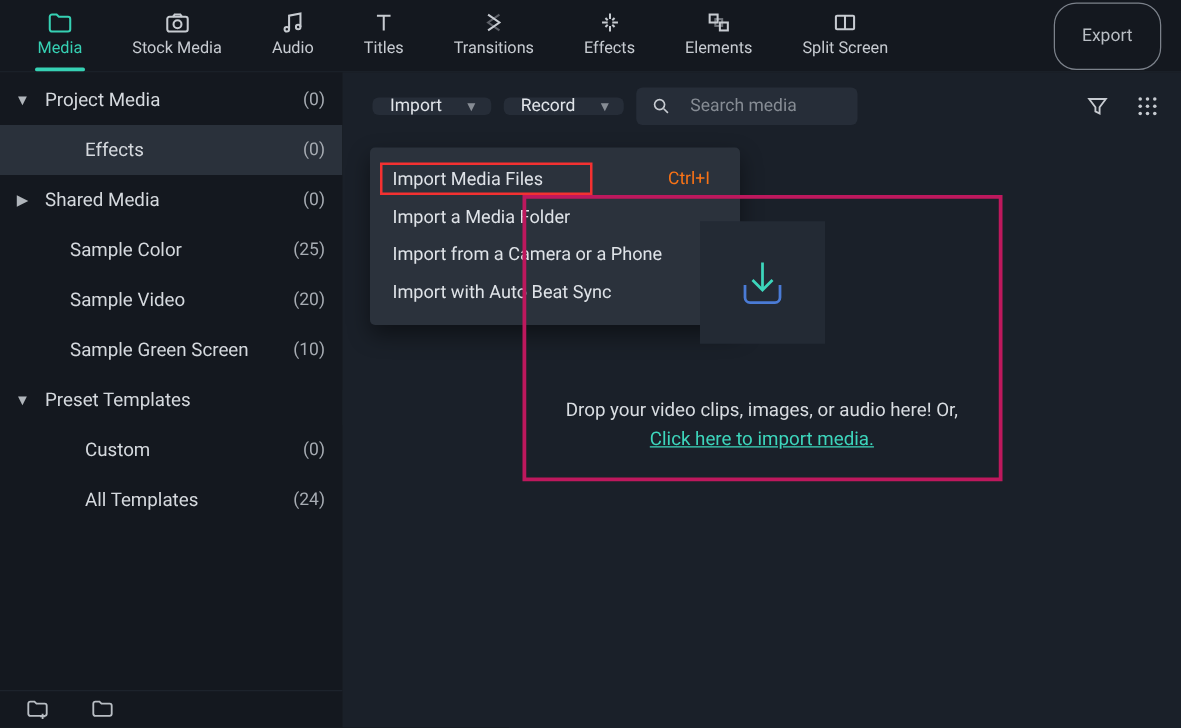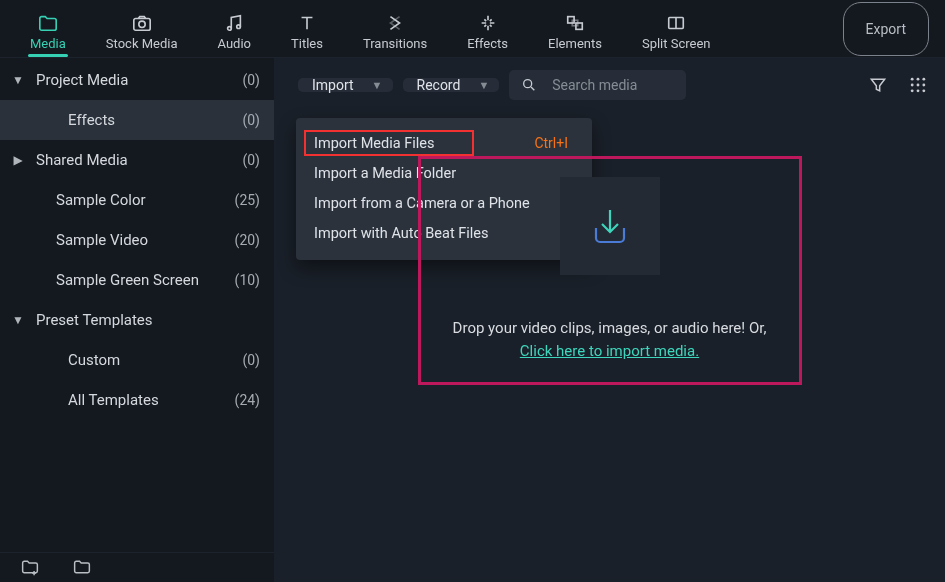--- a/index.html
+++ b/index.html
@@ -1,20 +1,20 @@
 <!DOCTYPE html>
 <html><head>
 <meta charset="utf-8">
 <style>
 * { margin: 0; padding: 0; box-sizing: border-box; font-family: -apple-system, "Segoe UI", Roboto, sans-serif; }
 body { background: #14181f; color: #d5d9de; width: 945px; height: 582px; overflow: hidden; font-size: 14px; }
 
 .topbar { display: flex; align-items: center; height: 58px; background: #14181f; padding: 0 10px; border-bottom: 1px solid #1d232c; }
 .tab-group { display: flex; gap: 0; }
-.tab { display: flex; flex-direction: column; align-items: center; justify-content: flex-end; padding: 6px 20px 6px; cursor: pointer; color: #c7cbd1; gap: 2px; position: relative; height: 56px; }
+.tab { display: flex; flex-direction: column; align-items: center; justify-content: flex-start; padding: 6px 20px 6px; cursor: pointer; color: #c7cbd1; gap: 2px; position: relative; height: 56px; }
 .tab.active { color: #36d1b4; }
 .tab.active::after { content: ""; position: absolute; bottom: 0; left: 18px; right: 18px; height: 3px; background: #36d1b4; border-radius: 2px; }
 .tab .ticon { width: 22px; height: 22px; display: flex; align-items: center; justify-content: center; }
 .tab .tlabel { font-size: 13px; }
 .export-btn { margin-left: auto; margin-right: 6px; border: 1.5px solid #7c828b; color: #b9bec4; border-radius: 18px; padding: 18px 22px; font-size: 14px; cursor: pointer; background: transparent; }
 
 .main { display: flex; height: calc(582px - 58px); }
 .sidebar { width: 274px; background: #14181f; display: flex; flex-direction: column; position: relative; }
 .tree { flex: 1; overflow: auto; padding-top: 2px; }
 .tree-item { display: flex; align-items: center; height: 40px; padding: 0 14px 0 0; cursor: pointer; color: #d5d9de; }
@@ -247,21 +247,21 @@
         <span>Import Media Files</span>
         <span class="shortcut">Ctrl+I</span>
       </div>
       <div class="popup-item">
         <span>Import a Media Folder</span>
       </div>
       <div class="popup-item">
         <span>Import from a Camera or a Phone</span>
       </div>
       <div class="popup-item">
-        <span>Import with Auto Beat Files</span>
+        <span>Import with Auto Beat Sync</span>
       </div>
     </div>
 
     <div class="dropzone-wrap">
       <div class="dropzone">
         <div class="dz-iconbox">
           <svg width="48" height="48" viewBox="0 0 48 48" fill="none">
               <path d="M24 8v22" stroke="#3dd6bc" stroke-width="2.2"></path>
               <path d="M16 22l8 8 8-8" stroke="#3dd6bc" stroke-width="2.2" fill="none"></path>
               <path d="M10 26v10a4 4 0 0 0 4 4h20a4 4 0 0 0 4-4V26" stroke="#4a7bd6" stroke-width="2.2" fill="none"></path>

